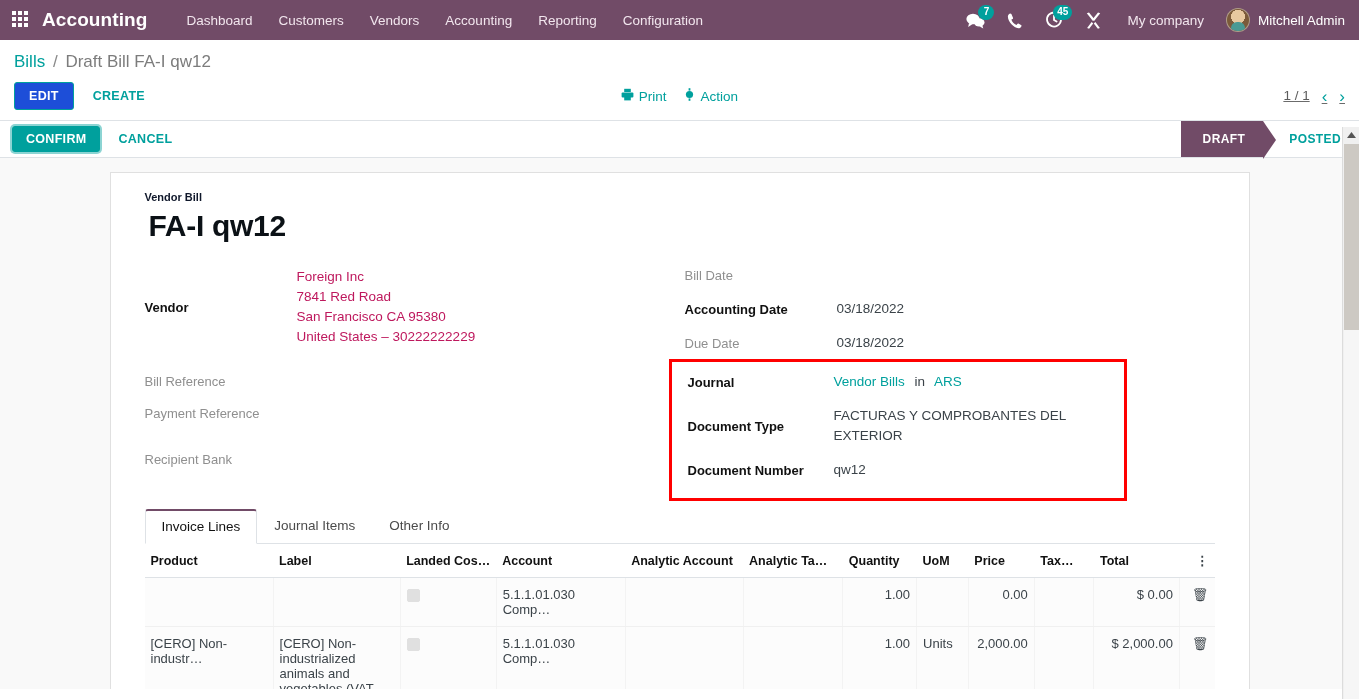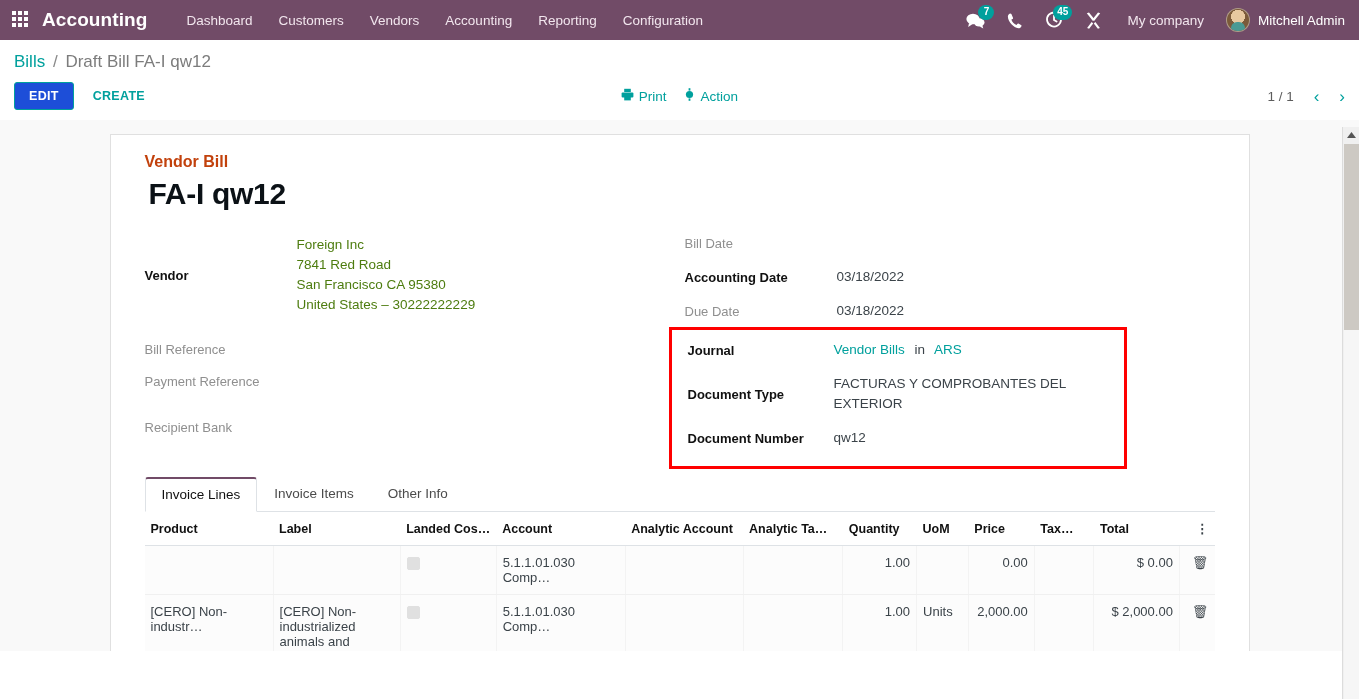--- a/index.html
+++ b/index.html
@@ -90,22 +90,22 @@
   .cp-center {
     position:absolute; left: 0; right: 0; display:flex; justify-content:center;
     gap: 16px; pointer-events:none;
   }
   .cp-center > * { pointer-events: auto; }
   .cp-action {
     color:#00A09D; font-size:13.5px; cursor:pointer;
     display:flex; align-items:center; gap:5px;
   }
   .pager {
-    margin-left:auto; display:flex; align-items:center; gap: 20px;
-    color:#6b6b6b; font-size:13.5px;
+    margin-left:auto; display:flex; align-items:flex-start; gap: 12px;
+    color:#6b6b6b; font-size:13.5px;text-decoration:underline;
   }
   .pager-val { color:#5c5c5c; }
   .pager-btn { color:#00A09D; font-size: 17px; cursor:pointer; line-height:1; }
 
   
   .statusbar {
     display:flex; align-items:center;
     border-top: 1px solid #dee2e6; border-bottom: 1px solid #dee2e6;
     background:#fff; height: 38px; padding-left: 12px;
   }
@@ -137,34 +137,34 @@
   
   .sheet-wrap {
     background:#f9f9f9; height: 531px; position:relative; overflow:hidden;
     padding-top: 14px;
   }
   .sheet {
     width: 1140px; margin: 0 auto; background:#fff;
     border: 1px solid #e0e0e0; border-bottom:none;
     padding: 18px 34px 0 34px; height: 520px;
   }
-  .sub-label { font-size: 16px; font-weight: 700; color:#c2410c; }
+  .sub-label { font-size: 11px; font-weight: 700; color:#0f172a; }
   .doc-title {
     font-size: 30px; font-weight: 700; color:#0b1116;
     margin: 6px 4px 24px; letter-spacing: -.3px;
   }
   .cols { display:flex; gap: 0; }
   .col-left { width: 540px; }
   .col-right { width: 520px; }
   .frow { display:flex; align-items:center; margin-bottom: 16px; }
   .flabel { font-size: 13px; color:#8f8f8f; width: 152px; flex: none; padding-top:1px; }
   .flabel.filled { color:#111; font-weight:700; }
   .fval { font-size: 13.5px; color:#3b4349; line-height: 20px; }
   .link { color: #00A09D; cursor:pointer; }
-  .addr-line { display:block; color:#4d7c0f; }
+  .addr-line { display:block; color:#be185d; }
 
   
   .red-box {
     border: 3px solid #ff0000; padding: 10px 14px 4px 16px;
     margin-left: -16px; margin-top: 2px; width: 458px;
   }
   .red-box .frow { margin-bottom: 14px; }
   .red-box .flabel { width: 146px; }
 
   
@@ -318,20 +318,28 @@
       </div>
     </div>
 
     <div class="pager">
       <span class="pager-val">1 / 1</span>
       <span class="pager-btn">‹</span>
       <span class="pager-btn">›</span>
     </div>
   </div>
 
+  <div class="statusbar">
+    <button class="btn-confirm">CONFIRM</button>
+    <button class="btn-cancel">CANCEL</button>
+    <div class="stages">
+      <div class="stage active">DRAFT</div>
+      <div class="stage plain">POSTED</div>
+    </div>
+  </div>
 
   <div class="sheet-wrap">
     <div class="sheet">
 
       <div class="sub-label">Vendor Bill</div>
       <div class="doc-title">FA-I qw12</div>
 
       <div class="cols">
 
         <div class="col-left">
@@ -393,21 +401,21 @@
             <div class="frow">
               <div class="flabel filled">Document Number</div>
               <div class="fval">qw12</div>
             </div>
           </div>
         </div>
       </div>
 
       <div class="tabs">
         <div class="tab active">Invoice Lines</div>
-        <div class="tab">Invoice Items</div>
+        <div class="tab">Journal Items</div>
         <div class="tab">Other Info</div>
       </div>
 
       <table class="lines">
         <thead>
           <tr>
             <th style="width:130px">Product</th>
             <th style="width:128px">Label</th>
             <th style="width:92px">Landed Cos…</th>
             <th style="width:130px">Account</th>

